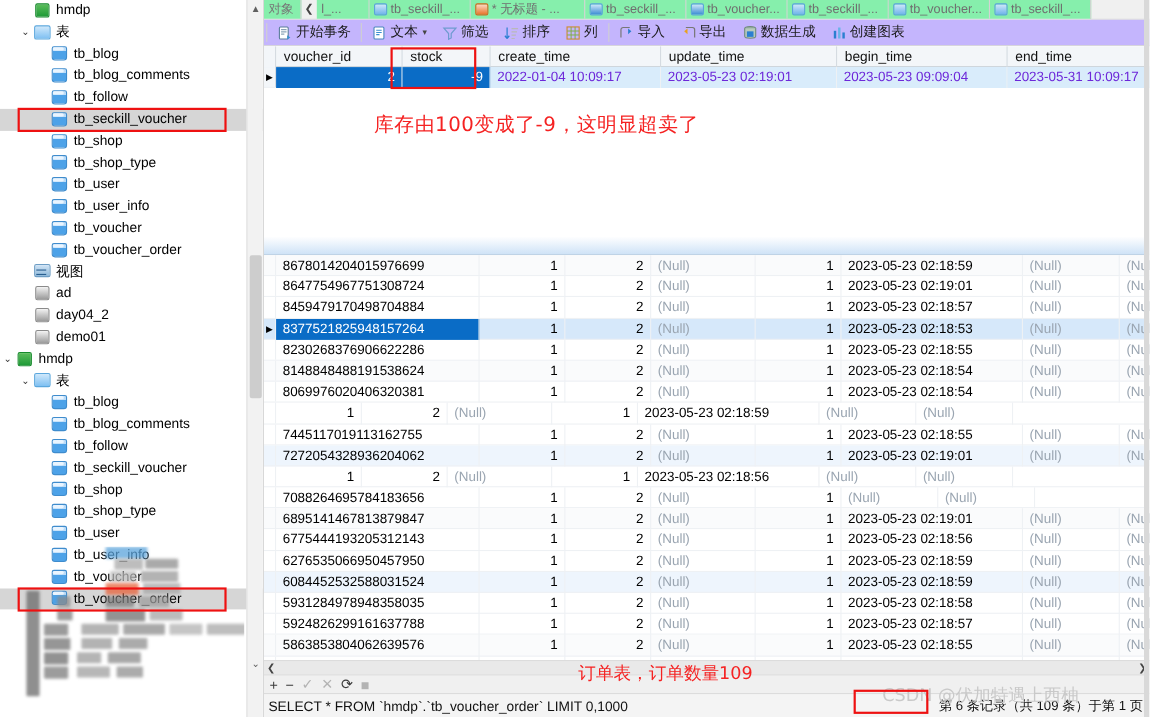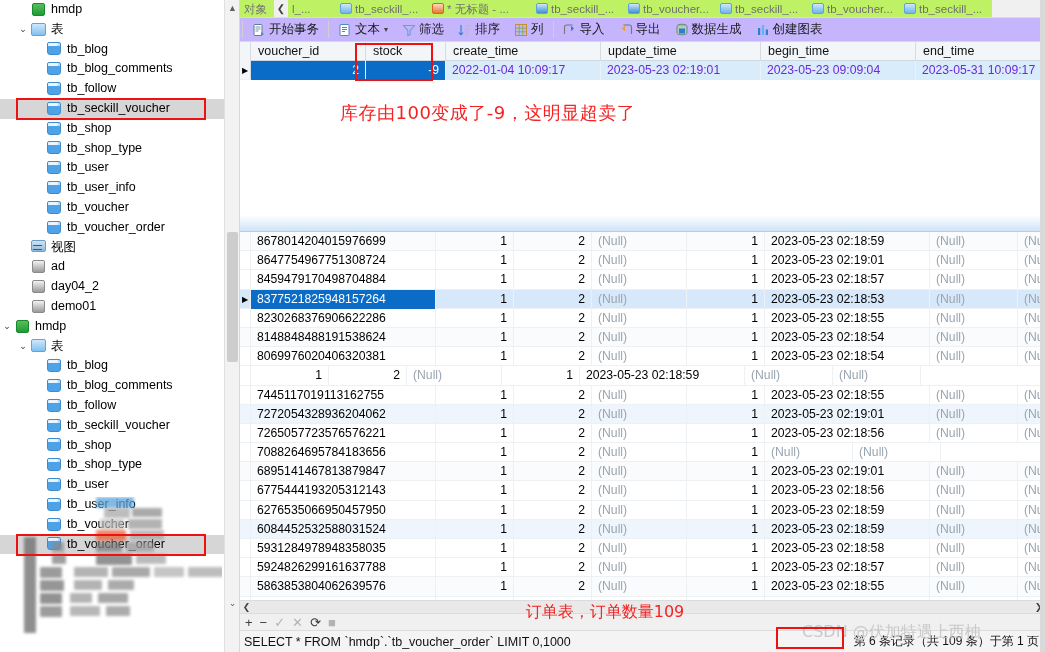--- a/index.html
+++ b/index.html
@@ -92,21 +92,21 @@
     position: absolute; left: 0; top: 0; width: 805px; height: 18px;
     background: #f0f0f0; border-bottom: 1px solid #dcdcdc;
     display: flex; align-items: center; overflow: hidden; white-space: nowrap;
   }
   .tabscroll { width: 14px; text-align:center; font-size:10px; color:#444; flex:0 0 14px;}
   .tab {
     height: 18px; line-height: 18px; padding: 0 6px 0 4px;
     border-right: 1px solid #d3d3d3;
     font-size: 11.5px; color: #6f6f6f;
     display:flex; align-items:center; gap:3px; flex: 0 0 auto;
-    background: #bef264;
+    background: #86efac;
   }
   .tab .tico { width:12px; height:11px; border-radius:2px; flex:0 0 12px;
     background: linear-gradient(#cfe7fa,#6fb4ea); border:1px solid #5aa3db;}
   .tab .tico.pen { background: linear-gradient(#cfe7fa,#3f8fd4);}
   .tab .tico.red { background: linear-gradient(#ffd9c4,#e8762e); border-color:#d2671f;}
 
   #toolbar {
     position: absolute; left: 0; top: 18px; width: 805px; height: 24px;
     background: #c4b5fd; border-bottom: 1px solid #d9d9d9;
     display: flex; align-items: center; white-space: nowrap;
@@ -686,21 +686,20 @@
             <div class="cell num" style="width: 78px; flex: 0 0 78px;">1</div>
             <div class="cell num" style="width: 78px; flex: 0 0 78px;">2</div>
             <div class="cell null" style="text-align: left; width: 95px; flex: 0 0 95px;">(Null)</div>
             <div class="cell num" style="width: 78px; flex: 0 0 78px;">1</div>
             <div class="cell" style="width: 165px; flex: 0 0 165px;">2023-05-23 02:19:01</div>
             <div class="cell null" style="text-align: left; width: 88px; flex: 0 0 88px;">(Null)</div>
             <div class="cell null" style="text-align: left; width: 88px; flex: 0 0 88px;">(Null)</div>
           </div>
           <div class="row ">
             <div class="rowmark" style="background: transparent; border-right: 1px solid rgb(238, 241, 244);"></div>
-            <div class="cell idcell" style="width: 185px; flex: 0 0 185px;">7265057723576576221</div>
             <div class="cell num" style="width: 78px; flex: 0 0 78px;">1</div>
             <div class="cell num" style="width: 78px; flex: 0 0 78px;">2</div>
             <div class="cell null" style="text-align: left; width: 95px; flex: 0 0 95px;">(Null)</div>
             <div class="cell num" style="width: 78px; flex: 0 0 78px;">1</div>
             <div class="cell" style="width: 165px; flex: 0 0 165px;">2023-05-23 02:18:56</div>
             <div class="cell null" style="text-align: left; width: 88px; flex: 0 0 88px;">(Null)</div>
             <div class="cell null" style="text-align: left; width: 88px; flex: 0 0 88px;">(Null)</div>
           </div>
           <div class="row ">
             <div class="rowmark" style="background: transparent; border-right: 1px solid rgb(238, 241, 244);"></div>

